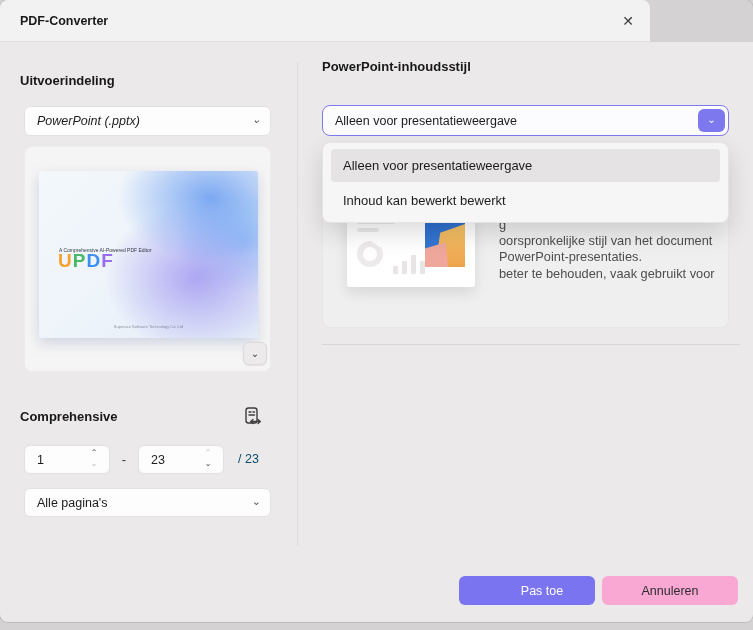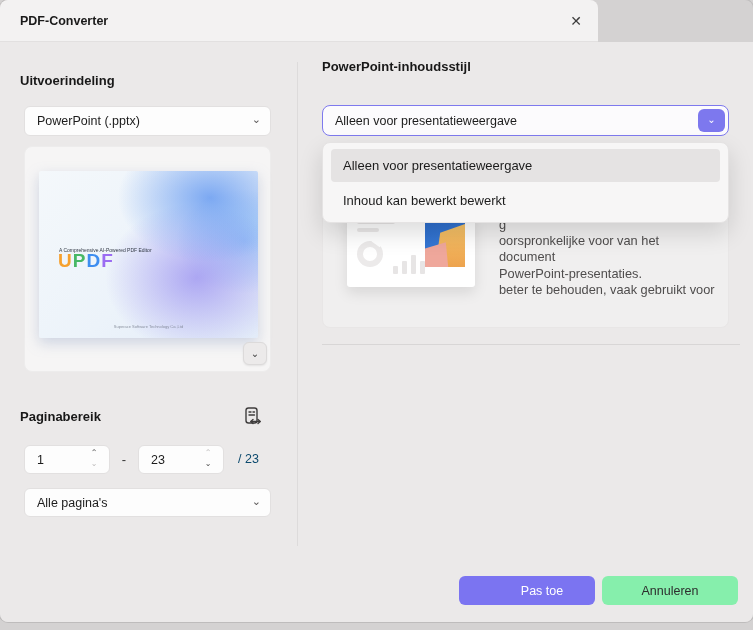--- a/index.html
+++ b/index.html
@@ -2,40 +2,40 @@
 <html><head>
 <meta charset="utf-8">
 <style>
   * { margin:0; padding:0; box-sizing:border-box; }
   html,body { width:753px; height:630px; }
   body { font-family:"Liberation Sans", sans-serif; background:#d4d2d2; overflow:hidden; }
   #stage { position:relative; width:753px; height:630px; background:#d4d2d2; }
 
   .window { position:absolute; left:0; top:0; width:753px; height:622px;
             border-radius:8px; box-shadow:0 0 0 1px rgba(0,0,0,0.10); }
-  .titlebar { position:absolute; left:0; top:0; width:598px; height:42px;
+  .titlebar { position:absolute; left:0; top:0; width:650px; height:42px;
               background:#f3f2f2; border-radius:8px 8px 0 0; border-bottom:1px solid #e2e0e0; }
   .title { position:absolute; left:20px; top:0; line-height:42px; font-size:12.5px;
            font-weight:bold; color:#1a1a1a; }
   .close-btn { position:absolute; right:12px; top:11px; width:20px; height:20px;
                text-align:center; line-height:20px; font-size:14px; color:#3c3c3c; cursor:pointer; }
 
   .content { position:absolute; left:0; top:42px; width:753px; height:580px;
              background:#ebe9e9; border-radius:0 0 8px 8px; }
 
   .section-heading { position:absolute; font-size:13px; font-weight:bold; color:#181818; }
 
   
   .ctl { background:#fdfdfd; border:1px solid #e2e0e0; border-radius:6px; }
   .select { position:absolute; font-size:12.5px; color:#1c1c1c; cursor:pointer; }
   .select .sel-label { position:absolute; left:12px; top:0; bottom:0; display:flex; align-items:center; white-space:nowrap; }
   .chev { position:absolute; right:9px; top:50%; transform:translateY(-58%); font-size:11px; color:#5a5858; }
 
   
-  .format-select { left:24px; top:64px; width:247px; height:30px; }
+  .format-select { left:24px; top:64px; width:247px; height:30px;font-style:italic; }
 
   .preview-card { position:absolute; left:24px; top:104px; width:247px; height:226px;
                   background:#f6f5f5; border:1px solid #edecec; border-radius:8px; }
   .slide { position:absolute; left:14px; top:24px; width:219px; height:167px; border-radius:2px;
            box-shadow:0 5px 14px rgba(130,150,190,0.35);
            background:
              radial-gradient(60% 55% at 78% 16%, rgba(96,150,240,0.80), rgba(96,150,240,0) 70%),
              radial-gradient(58% 62% at 72% 64%, rgba(152,142,240,0.75), rgba(152,142,240,0) 72%),
              radial-gradient(45% 45% at 94% 42%, rgba(120,180,245,0.65), rgba(120,180,245,0) 70%),
              linear-gradient(135deg, #f4f8fb 0%, #ecf3fa 55%, #e2ebf8 100%); }
@@ -107,21 +107,21 @@
                cursor:pointer; border-radius:4px; }
   .dd-option .opt-label { position:absolute; left:12px; top:0; bottom:0; display:flex; align-items:center; }
   .dd-option.selected { top:6px; height:33px; background:#e5e3e3; }
   .dd-option.plain { top:39px; height:36px; }
 
   .hdivider { position:absolute; left:322px; top:302px; width:418px; height:1px; background:#d8d6d6; }
 
   .btn { position:absolute; top:534px; height:29px; border:none; border-radius:6px;
          font-family:"Liberation Sans",sans-serif; font-size:12.5px; cursor:pointer; }
   .btn-apply { left:459px; width:136px; background:#7b74f1; color:#ffffff;padding-left:30px; }
-  .btn-cancel { left:602px; width:136px; background:#86efac; color:#2d2d2d; }
+  .btn-cancel { left:602px; width:136px; background:#f9a8d4; color:#2d2d2d; }
 </style>
 </head>
 <body>
 
 <div id="stage">
   <div class="window">
 
     <div class="titlebar">
       <div class="title">PDF-Converter</div>
       <div class="close-btn">✕</div>
@@ -142,21 +142,21 @@
             <span class="logo-u">U</span><span class="logo-p">P</span><span class="logo-d">D</span><span class="logo-f">F</span>
           </div>
           <div class="slide-subtitle">A Comprehensive AI-Powered PDF Editor</div>
           <div class="slide-footer">Superace Software Technology Co.,Ltd</div>
         </div>
         <div class="expand-btn">
           <span>⌄</span>
         </div>
       </div>
 
-      <div class="section-heading pr-heading">Paginabereik</div>
+      <div class="section-heading pr-heading">Comprehensive</div>
 
       <div class="pr-icon-btn">
         <svg width="24" height="24" viewBox="0 0 24 24" fill="none" stroke="#3f3d3d" stroke-width="1.4" stroke-linecap="round" stroke-linejoin="round">
           <rect x="5" y="3" width="11" height="15" rx="2.5"></rect>
           <line x1="8" y1="7" x2="10" y2="7"></line>
           <line x1="12" y1="7" x2="13.5" y2="7"></line>
           <line x1="8" y1="10" x2="13.5" y2="10"></line>
           <path d="M10 16.5 h9"></path>
           <path d="M12 14.5 l-2.2 2 2.2 2"></path>
           <path d="M17 14.5 l2.2 2 -2.2 2"></path>
@@ -211,21 +211,21 @@
               <i style="height:19px"></i>
               <i style="height:13px"></i>
           </div>
           <div class="photo">
             <div class="orange"></div>
             <div class="pink"></div>
           </div>
         </div>
         <div class="desc">
           <span>g</span>
-          <span>oorspronkelijke voor van het document</span>
+          <span>oorspronkelijke stijl van het document</span>
           <span>PowerPoint-presentaties.</span>
           <span>beter te behouden, vaak gebruikt voor</span>
         </div>
       </div>
 
       <div class="dropdown-panel">
         <div class="dd-option selected">
           <span class="opt-label">Alleen voor presentatieweergave</span>
         </div>
         <div class="dd-option plain">

